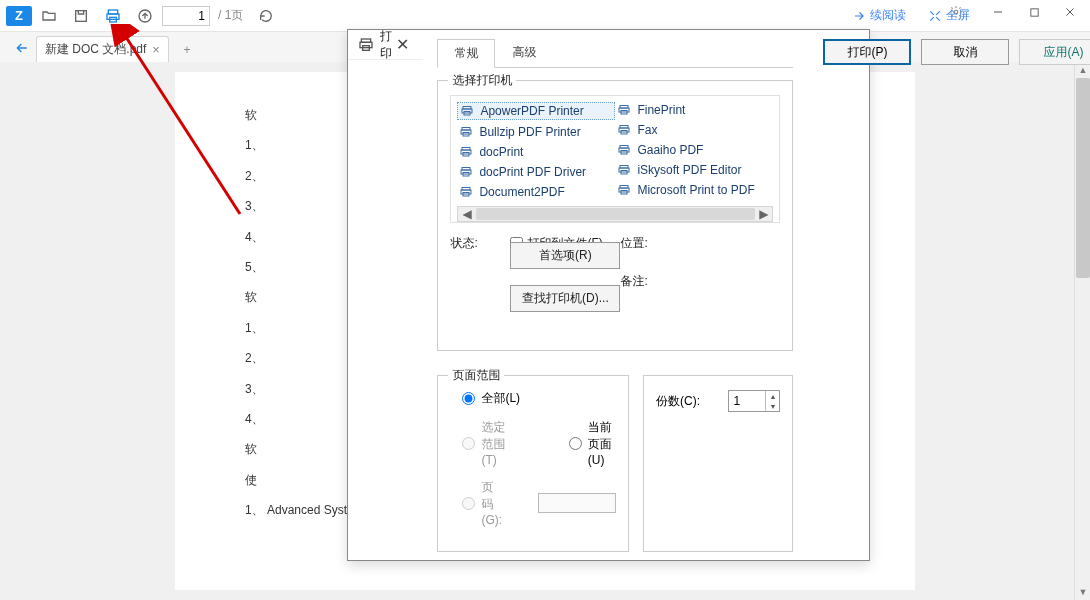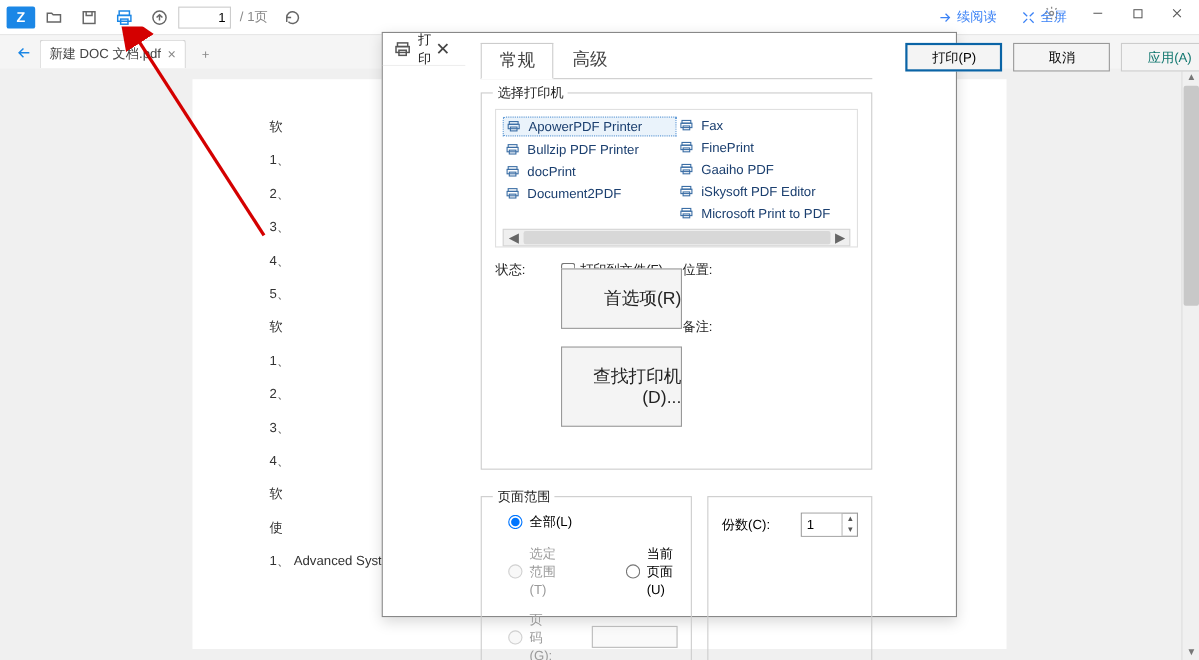--- a/index.html
+++ b/index.html
@@ -35,33 +35,33 @@
   .scrollbar .arrow { position:absolute; width:16px; height:16px; display:flex; align-items:center; justify-content:center; color:#777; font-size:9px; }
 
   
   .modal { position:absolute; left:347px; top:29px; width:523px; height:532px; background:#fff; border:1px solid #888; box-shadow:0 4px 12px rgba(0,0,0,.15); display:flex; }
   .modal-title { height:30px; display:flex; align-items:center; padding:0 10px; border-bottom:1px solid #eee; }
   .modal-title .printer-ico { margin-right:6px; width:16px; height:16px; }
   .modal-title .ttl { flex:1; font-size:12px; color:#222; }
   .modal-title .close-x { cursor:pointer; font-size:16px; color:#444; padding:0 4px; }
   .modal-body { flex:1; padding:8px 14px 10px 14px; display:flex; flex-direction:column; }
   .tabs { display:flex; border-bottom:1px solid #ccc; }
-  .ptab { padding:5px 16px; font-size:16px; color:#444; border:1px solid transparent; cursor:pointer; }
+  .ptab { padding:5px 16px; font-size:12px; color:#444; border:1px solid transparent; cursor:pointer; }
   .ptab.active { border:1px solid #ccc; border-bottom:1px solid #fff; background:#fff; position:relative; top:1px; }
   .group { border:1px solid #ccc; margin-top:12px; padding:14px 12px 12px 12px; position:relative; }
   .group .legend { position:absolute; top:-9px; left:10px; background:#fff; padding:0 4px; font-size:12px; color:#222; }
   .printer-list { border:1px solid #e0e0e0; background:#fff; padding:6px 6px 0 6px; display:flex; flex-wrap:wrap; font-size:12px; }
   .col { width:50%; display:flex; flex-direction:column; gap:4px; }
   .pitem { display:flex; align-items:center; gap:6px; padding:1px 2px; color:#1b3f6f; cursor:pointer; }
   .pitem .pi { width:14px; height:12px; display:inline-block; }
   .pitem.selected { border:1px dotted #6aa0d8; background:#eaf3fb; }
   .hscroll { height:16px; background:#efefef; border:1px solid #d5d5d5; margin-top:6px; display:flex; align-items:center; justify-content:space-between; padding:0 4px; font-size:9px; color:#666; }
   .hscroll .htrack { flex:1; height:12px; background:#d8d8d8; margin:0 4px; border-radius:2px; }
   .status-grid { display:grid; grid-template-columns:60px 1fr 160px; row-gap:16px; align-items:center; margin-top:12px; font-size:12px; color:#222; }
-  .rbtn { border:1px solid #999; background:#f4f4f4; padding:16px 0; width:110px; text-align:right; cursor:pointer; font-size:16px; margin-left:auto; }
+  .rbtn { border:1px solid #999; background:#f4f4f4; padding:4px 0; width:110px; text-align:center; cursor:pointer; font-size:12px; margin-left:auto; }
   .chk { display:flex; align-items:center; gap:4px; }
   .chk input { width:13px; height:13px; }
   .lower { display:flex; gap:14px; margin-top:12px; }
   .group.range { flex:1.1;padding-left:24px; }
   .group.copies { flex:1; }
   .radio-row { display:flex; align-items:center; gap:6px; margin-bottom:12px; font-size:12px; }
   .radio-row input[type=radio] { width:13px; height:13px; }
   .radio-row.disabled { color:#9a9a9a; }
   .radio-split { display:flex; gap:60px; }
   .pg-input { width:78px; height:20px; border:1px solid #bbb; }
@@ -246,39 +246,47 @@
                 <rect x="6" y="13" width="12" height="7"></rect>
               </svg>
               <span>docPrint</span>
             </div>
             <div class="pitem">
               <svg class="pi" viewBox="0 0 24 24" fill="none" stroke="#3b6ea5" stroke-width="2">
                 <rect x="4" y="3" width="16" height="5"></rect>
                 <rect x="2" y="8" width="20" height="8"></rect>
                 <rect x="6" y="13" width="12" height="7"></rect>
               </svg>
+              <span>docPrint PDF Driver</span>
+            </div>
+            <div class="pitem">
+              <svg class="pi" viewBox="0 0 24 24" fill="none" stroke="#3b6ea5" stroke-width="2">
+                <rect x="4" y="3" width="16" height="5"></rect>
+                <rect x="2" y="8" width="20" height="8"></rect>
+                <rect x="6" y="13" width="12" height="7"></rect>
+              </svg>
               <span>Document2PDF</span>
             </div>
           </div>
         <div class="col" id="pl-right">
             <div class="pitem">
               <svg class="pi" viewBox="0 0 24 24" fill="none" stroke="#3b6ea5" stroke-width="2">
                 <rect x="4" y="3" width="16" height="5"></rect>
                 <rect x="2" y="8" width="20" height="8"></rect>
                 <rect x="6" y="13" width="12" height="7"></rect>
               </svg>
+              <span>FinePrint</span>
+            </div>
+            <div class="pitem">
+              <svg class="pi" viewBox="0 0 24 24" fill="none" stroke="#3b6ea5" stroke-width="2">
+                <rect x="4" y="3" width="16" height="5"></rect>
+                <rect x="2" y="8" width="20" height="8"></rect>
+                <rect x="6" y="13" width="12" height="7"></rect>
+              </svg>
               <span>Fax</span>
-            </div>
-            <div class="pitem">
-              <svg class="pi" viewBox="0 0 24 24" fill="none" stroke="#3b6ea5" stroke-width="2">
-                <rect x="4" y="3" width="16" height="5"></rect>
-                <rect x="2" y="8" width="20" height="8"></rect>
-                <rect x="6" y="13" width="12" height="7"></rect>
-              </svg>
-              <span>FinePrint</span>
             </div>
             <div class="pitem">
               <svg class="pi" viewBox="0 0 24 24" fill="none" stroke="#3b6ea5" stroke-width="2">
                 <rect x="4" y="3" width="16" height="5"></rect>
                 <rect x="2" y="8" width="20" height="8"></rect>
                 <rect x="6" y="13" width="12" height="7"></rect>
               </svg>
               <span>Gaaiho PDF</span>
             </div>
             <div class="pitem">

